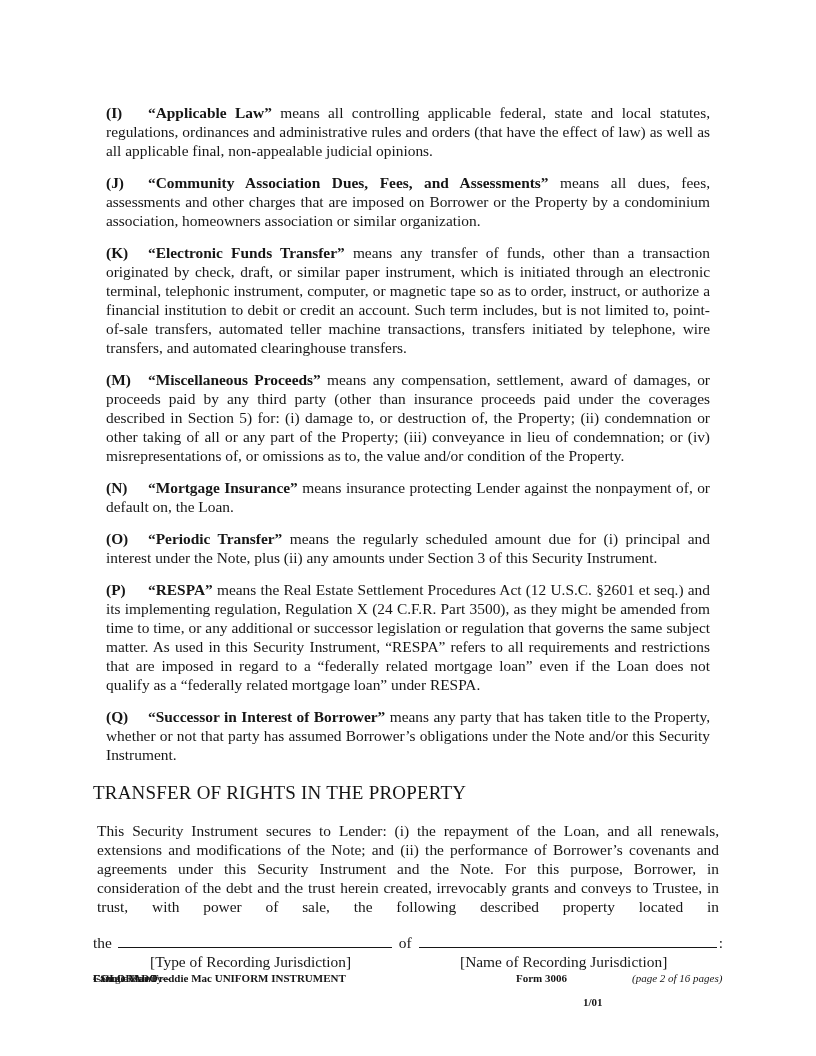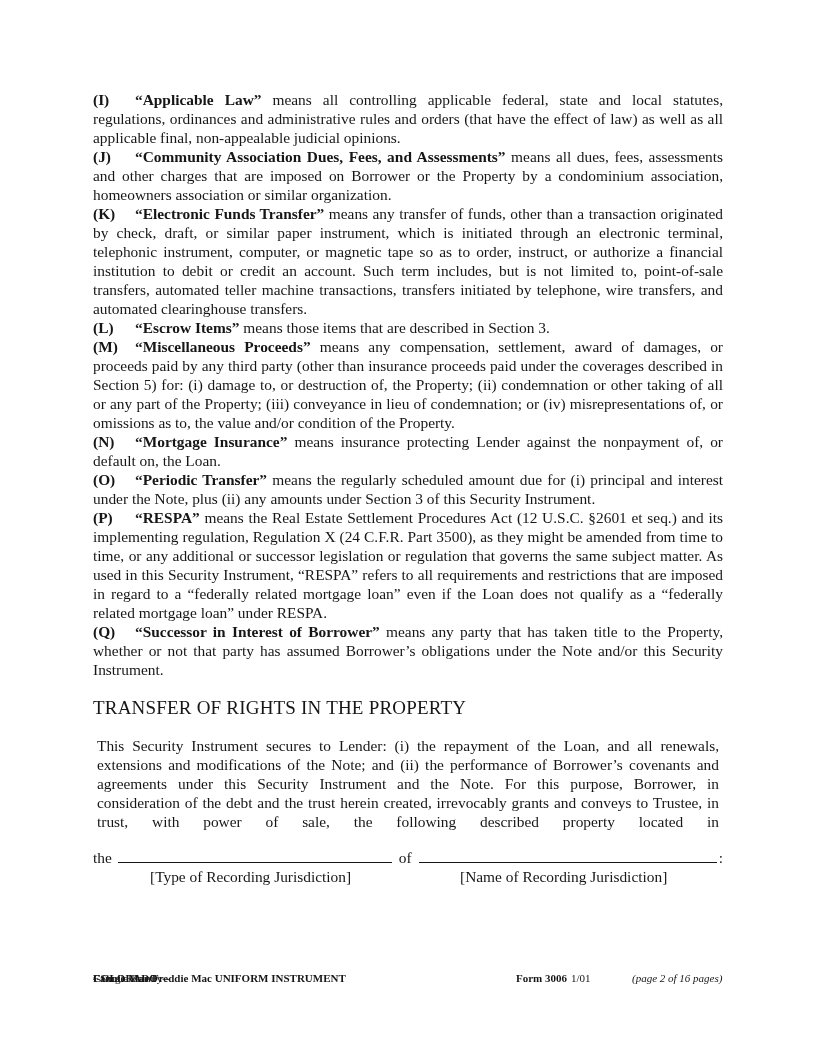--- a/index.html
+++ b/index.html
@@ -17,21 +17,21 @@
   }
   .content {
     position: absolute;
     left: 93px;
     top: 90px;
     width: 630px;
     font-size: 15.4px;
     line-height: 19px;
   }
   p.def {
-    margin: 0;
+    margin: 13px;
     text-align: justify;
   }
   .def-label {
     display: inline-block;
     width: 42px;
     font-weight: bold;
   }
   .def-term {
     font-weight: bold;
   }
@@ -74,36 +74,35 @@
     top: 971px;
     width: 630px;
     height: 16px;
     font-size: 11px;
     line-height: 14px;
     white-space: nowrap;
   }
   .footer span { position: absolute; top: 0; }
   .f-left  { left: 0; }
   .f-form  { left: 423px; font-weight: bold; }
-  .f-ver   { left: 478px; font-weight: normal; }
+  .f-ver   { left: 490px; font-weight: bold; margin-top: 24px; }
   .f-page  { left: 539px; font-style: italic; }
   .fb { font-weight: bold; }
 </style>
 </head>
 <body>
 
 <div class="content">
 
   <p class="def"><span class="def-label">(I)</span><span class="def-term">“Applicable Law”</span> <span>means all controlling applicable federal, state and local statutes, regulations, ordinances and administrative rules and orders (that have the effect of law) as well as all applicable final, non-appealable judicial opinions.</span></p>
 
   <p class="def"><span class="def-label">(J)</span><span class="def-term">“Community Association Dues, Fees, and Assessments”</span> <span>means all dues, fees, assessments and other charges that are imposed on Borrower or the Property by a condominium association, homeowners association or similar organization.</span></p>
 
   <p class="def"><span class="def-label">(K)</span><span class="def-term">“Electronic Funds Transfer”</span> <span>means any transfer of funds, other than a transaction originated by check, draft, or similar paper instrument, which is initiated through an electronic terminal, telephonic instrument, computer, or magnetic tape so as to order, instruct, or authorize a financial institution to debit or credit an account.  Such term includes, but is not limited to, point-of-sale transfers, automated teller machine transactions, transfers initiated by telephone, wire transfers, and automated clearinghouse transfers.</span></p>
 
-  <p class="def"><span class="def-label">(L)</span><span class="def-term">“Escrow Items”</span> <span>means those items that are described in Section 3.</span></p>
 
   <p class="def"><span class="def-label">(M)</span><span class="def-term">“Miscellaneous Proceeds”</span> <span>means any compensation, settlement, award of damages, or proceeds paid by any third party (other than insurance proceeds paid under the coverages described in Section 5) for: (i) damage to, or destruction of, the Property; (ii) condemnation or other taking of all or any part of the Property; (iii) conveyance in lieu of condemnation; or (iv) misrepresentations of, or omissions as to, the value and/or condition of the Property.</span></p>
 
   <p class="def"><span class="def-label">(N)</span><span class="def-term">“Mortgage Insurance”</span> <span>means insurance protecting Lender against the nonpayment of, or default on, the Loan.</span></p>
 
   <p class="def"><span class="def-label">(O)</span><span class="def-term">“Periodic Transfer”</span> <span>means the regularly scheduled amount due for (i) principal and interest under the Note, plus (ii) any amounts under Section 3 of this Security Instrument.</span></p>
 
   <p class="def"><span class="def-label">(P)</span><span class="def-term">“RESPA”</span> <span>means the Real Estate Settlement Procedures Act (12 U.S.C. §2601 et seq.) and its implementing regulation, Regulation X (24 C.F.R. Part 3500), as they might be amended from time to time, or any additional or successor legislation or regulation that governs the same subject matter.  As used in this Security Instrument, “RESPA” refers to all requirements and restrictions that are imposed in regard to a “federally related mortgage loan” even if the Loan does not qualify as a “federally related mortgage loan” under RESPA.</span></p>
 
   <p class="def"><span class="def-label">(Q)</span><span class="def-term">“Successor in Interest of Borrower”</span> <span>means any party that has taken title to the Property, whether or not that party has assumed Borrower’s obligations under the Note and/or this Security Instrument.</span></p>

